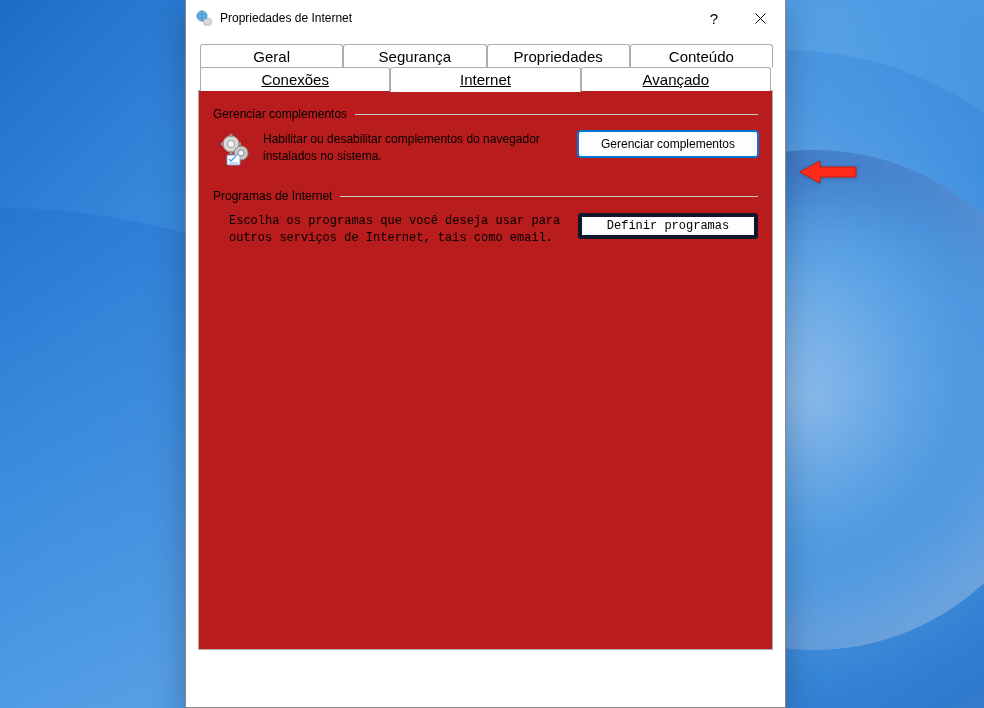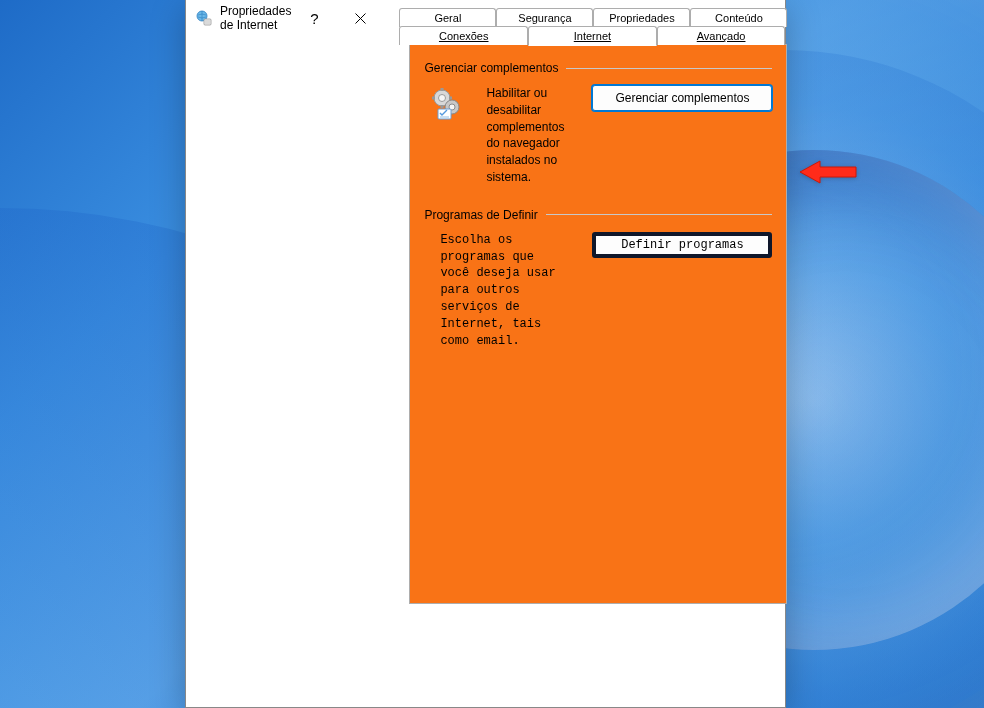--- a/index.html
+++ b/index.html
@@ -48,20 +48,21 @@
       position: absolute;
       left: 185px;
       top: 0;
       width: 601px;
       height: 708px;
       background: #ffffff;
       border: 1px solid #888;
       border-top: none;
       box-shadow: 0 8px 32px rgba(0,0,0,0.25);
       display: flex;
+      flex-direction: column;
     }
     
     .titlebar {
       display: flex;
       align-items: center;
       height: 36px;
       padding: 0 2px 0 10px;
       background: #ffffff;
     }
     
@@ -126,21 +127,21 @@
       margin-top: -1px;
       text-decoration: underline;
     }
     
     .tab {
       border: 1px solid #adadad;
       border-bottom: none;
       background: #ffffff;
       padding: 3px 0;
       text-align: center;
-      font-size: 11px;
+      font-size: 15px;
       cursor: pointer;
       border-radius: 3px 3px 0 0;
       position: relative;
     }
     
     .tabs-row1 .tab {
       flex: 1;
     }
     
     .tabs-row2 .tab {
@@ -148,25 +149,24 @@
     }
     
     .tab.active {
       border-bottom: 1px solid #fff;
       z-index: 2;
       margin-bottom: -1px;
     }
     
     .tab-panel {
       border: 1px solid #adadad;
-      background: #f97316;
+      background: #b91c1c;
       padding: 16px 14px;
       min-height: 560px;
       margin-top: -1px;
-      margin-left: 12px;
     }
     
     .group-header {
       display: flex;
       align-items: center;
       margin-bottom: 10px;
     }
     
     .group-title {
       font-size: 12px;
@@ -178,21 +178,21 @@
     .group-line {
       flex: 1;
       height: 1px;
       background: #c8c8c8;
     }
     
     .group-body {
       display: flex;
       align-items: flex-start;
       padding-left: 6px;
-      gap: 22px;
+      gap: 10px;
       margin-bottom: 22px;
     }
     
     .group-icon {
       width: 34px;
       height: 34px;
       flex-shrink: 0;
       margin-top: 2px;
     }
     
@@ -312,21 +312,21 @@
               <rect x="8" y="22" width="13" height="10" rx="1" fill="#ffffff" stroke="#6aa0d8" stroke-width="1"></rect>
               <path d="M10 26 L12 28 L17 23" stroke="#5599dd" stroke-width="1.4" fill="none"></path>
               <line x1="10" y1="30" x2="19" y2="30" stroke="#88b8e0" stroke-width="0.9"></line>
             </svg>
           </div>
           <div class="group-text">Habilitar ou desabilitar complementos do navegador instalados no sistema.</div>
           <button class="group-button highlighted">Gerenciar complementos</button>
         </div>
 
         <div class="group-header">
-          <span class="group-title">Programas de Definir</span>
+          <span class="group-title">Programas de Internet</span>
           <div class="group-line"></div>
         </div>
 
         <div class="group-body group-body-no-icon">
           <div class="group-text">Escolha os programas que você deseja usar para outros serviços de Internet, tais como email.</div>
           <button class="group-button">Definir programas</button>
         </div>
 
       </div>
     </div>

